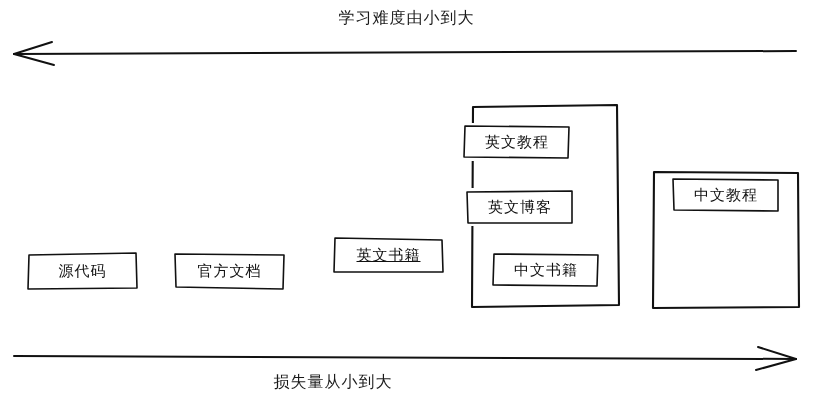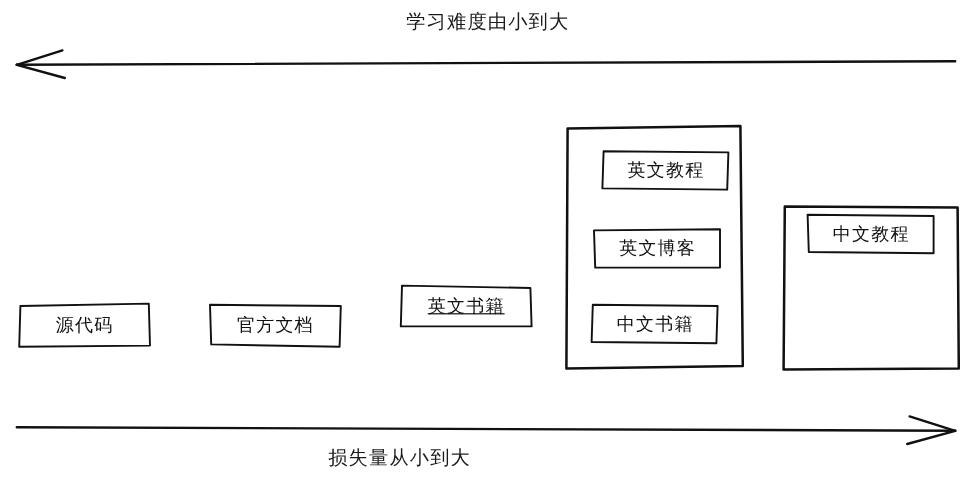--- a/index.html
+++ b/index.html
@@ -110,49 +110,49 @@
       <path d="M 4 5 L 148 3 L 150 203 L 3 205 Z"></path>
     </svg>
   </div>
 
   <div class="group-box" id="group-1" style="left: 650px; top: 168px; width: 152px; height: 143px;">
     <svg class="hand-rect" viewBox="0 0 152 143" preserveAspectRatio="none">
       <path d="M 4 4 L 148 5 L 149 139 L 3 140 Z"></path>
     </svg>
   </div>
 
-  <div class="box" id="item-0" style="left: 14px; top: 251px; width: 113px; height: 40px; justify-content: center;">
+  <div class="box" id="item-0" style="left: 26px; top: 251px; width: 113px; height: 40px; justify-content: center;">
     <svg class="hand-rect" viewBox="0 0 113 40" preserveAspectRatio="none">
       <path d="M 3 4 L 110 2 L 111 37 L 2 38 Z"></path>
     </svg>
     <span class="box-label">源代码</span>
   </div>
 
   <div class="box" id="item-1" style="left: 173px; top: 251px; width: 113px; height: 40px; align-items: center;">
     <svg class="hand-rect" viewBox="0 0 113 40" preserveAspectRatio="none">
       <path d="M 2 3 L 111 4 L 110 38 L 3 36 Z"></path>
     </svg>
     <span class="box-label">官方文档</span>
   </div>
 
   <div class="box" id="item-2" style="left: 332px; top: 235px; width: 113px; height: 40px; text-decoration: underline;">
     <svg class="hand-rect" viewBox="0 0 113 40" preserveAspectRatio="none">
       <path d="M 3 3 L 110 5 L 111 37 L 2 37 Z"></path>
     </svg>
     <span class="box-label">英文书籍</span>
   </div>
 
-  <div class="box" id="item-3" style="left: 500px; top: 123px; width: 110px; height: 38px; font-family: Liberation Mono, monospace;">
+  <div class="box" id="item-3" style="left: 462px; top: 123px; width: 110px; height: 38px; font-family: Liberation Mono, monospace;">
     <svg class="hand-rect" viewBox="0 0 110 38" preserveAspectRatio="none">
       <path d="M 3 3 L 107 4 L 106 35 L 2 34 Z"></path>
     </svg>
     <span class="box-label">英文教程</span>
   </div>
 
-  <div class="box" id="item-4" style="left: 493px; top: 188px; width: 110px; height: 38px; justify-content: center;">
+  <div class="box" id="item-4" style="left: 465px; top: 188px; width: 110px; height: 38px; justify-content: center;">
     <svg class="hand-rect" viewBox="0 0 110 38" preserveAspectRatio="none">
       <path d="M 2 4 L 107 3 L 107 35 L 3 35 Z"></path>
     </svg>
     <span class="box-label">英文博客</span>
   </div>
 
   <div class="box" id="item-5" style="left: 491px; top: 251px; width: 110px; height: 38px;">
     <svg class="hand-rect" viewBox="0 0 110 38" preserveAspectRatio="none">
       <path d="M 3 3 L 107 4 L 106 35 L 2 34 Z"></path>
     </svg>

